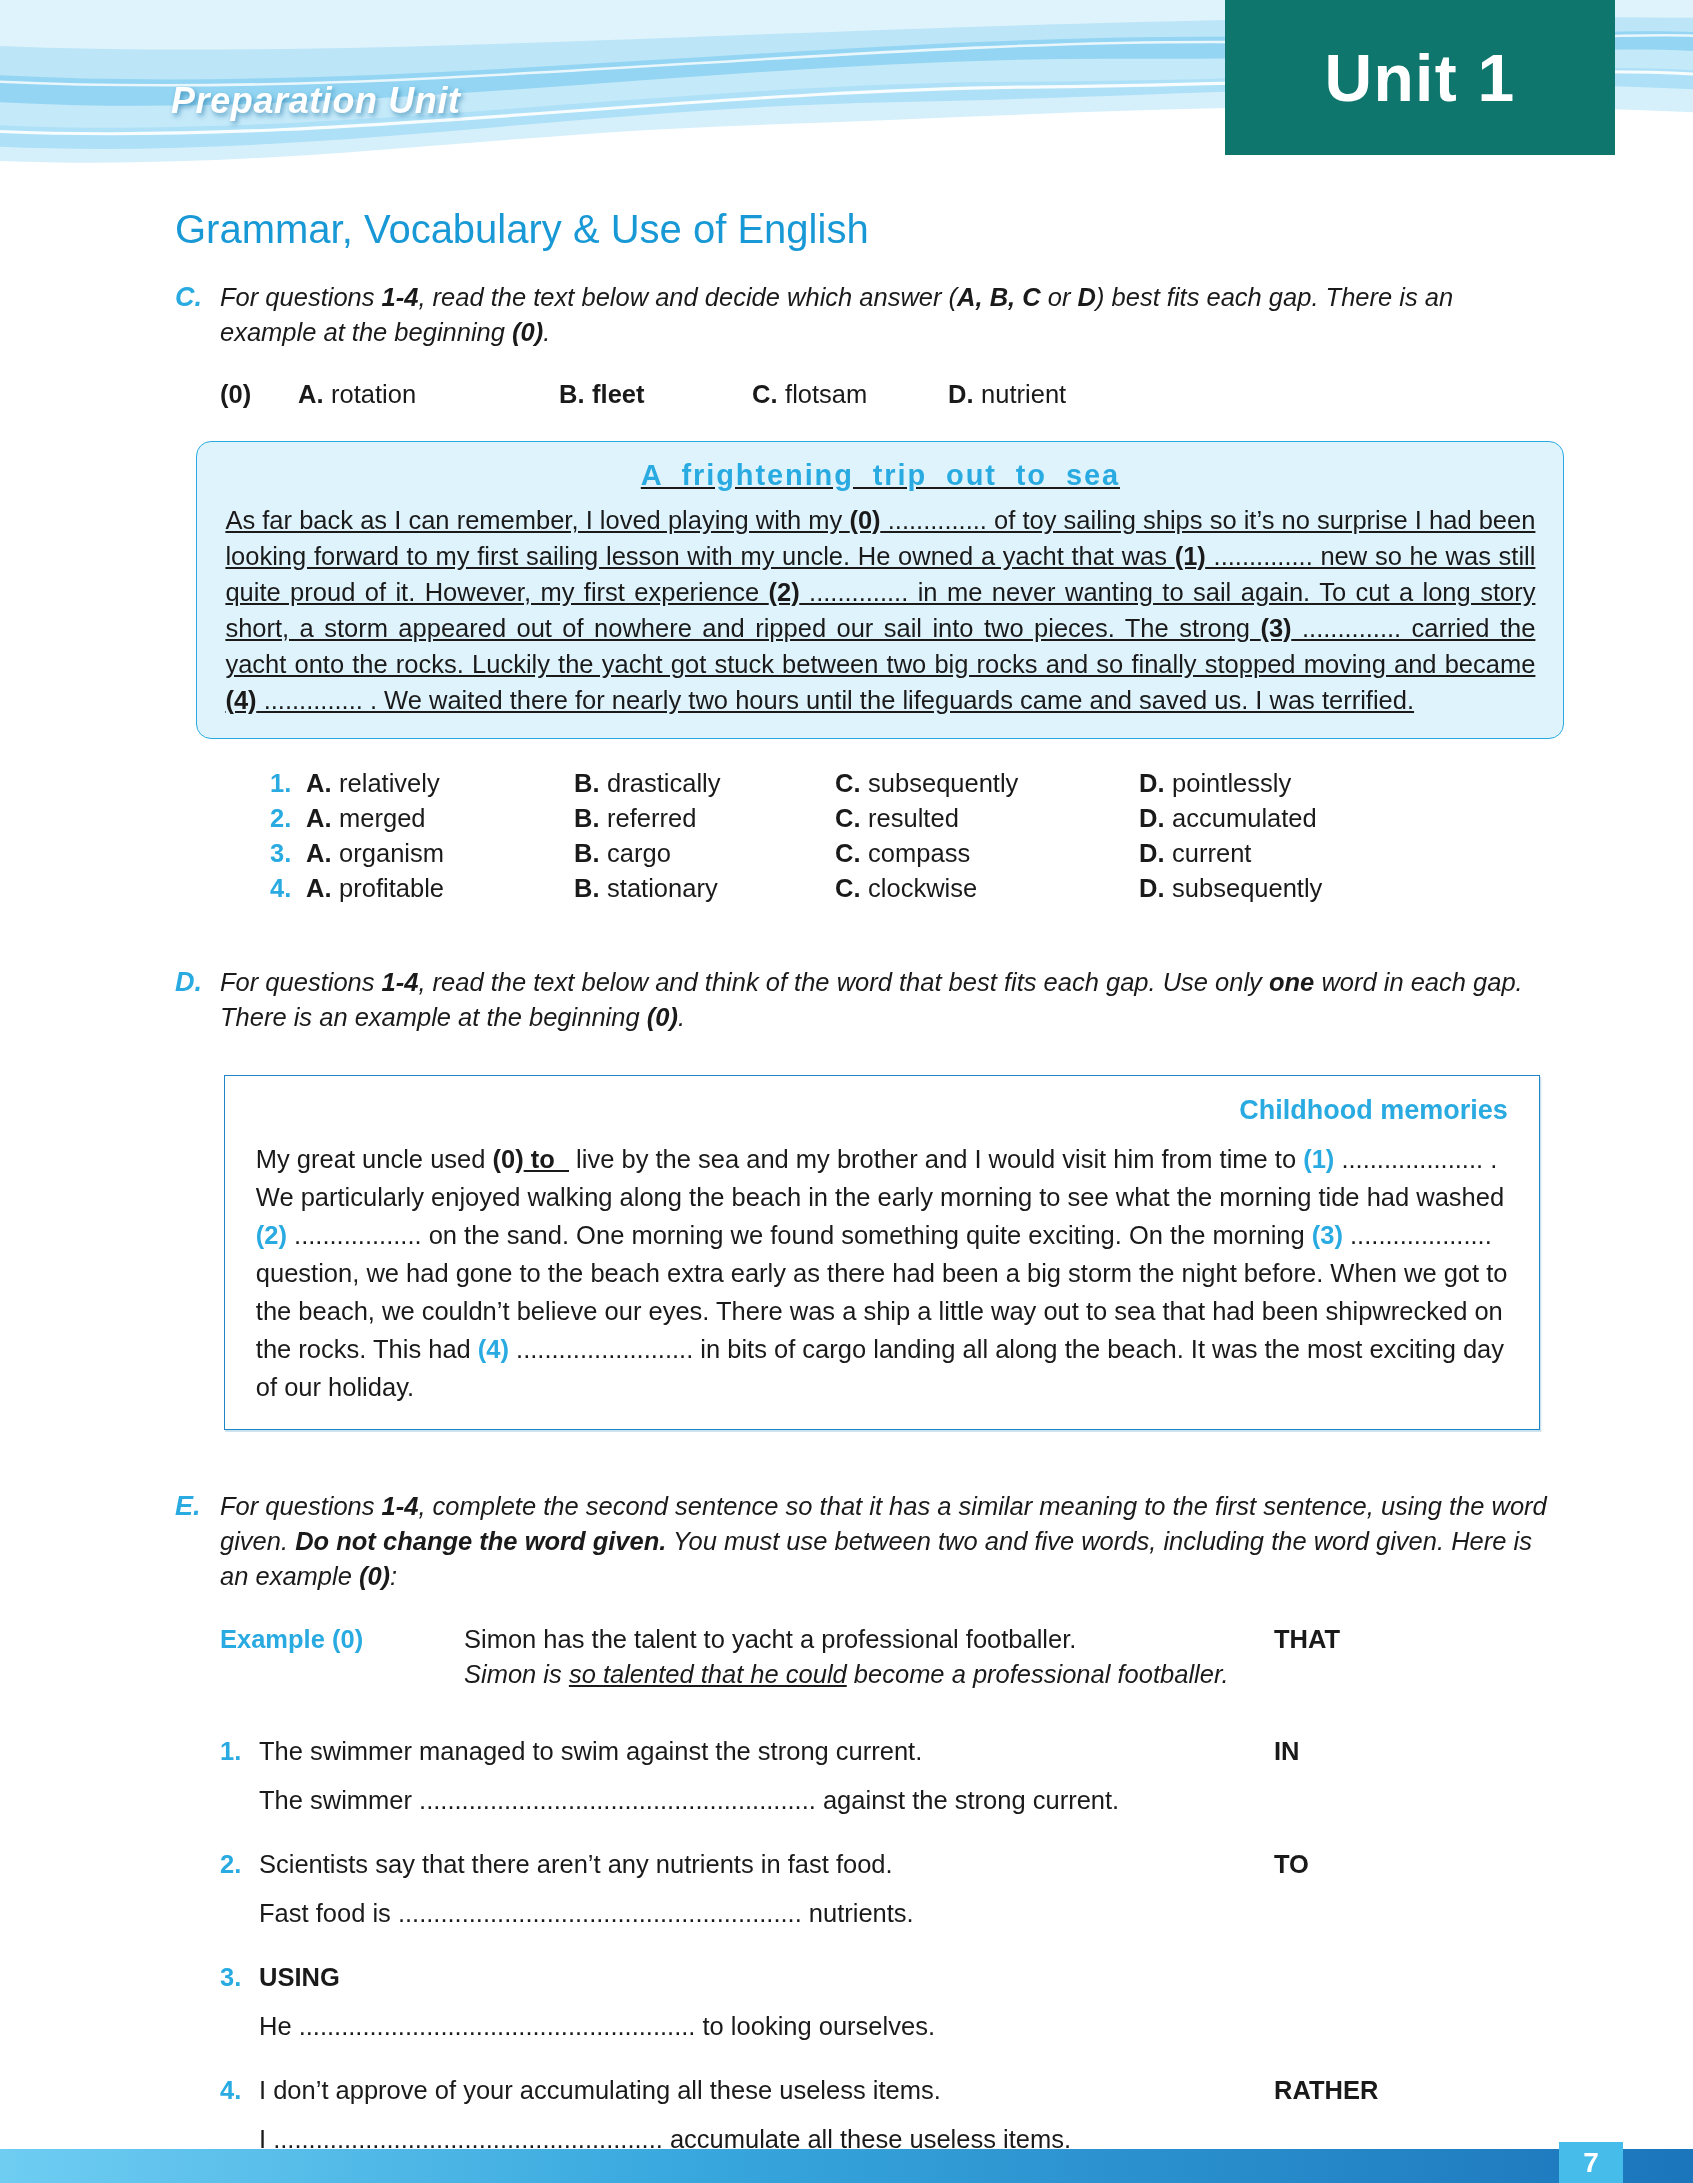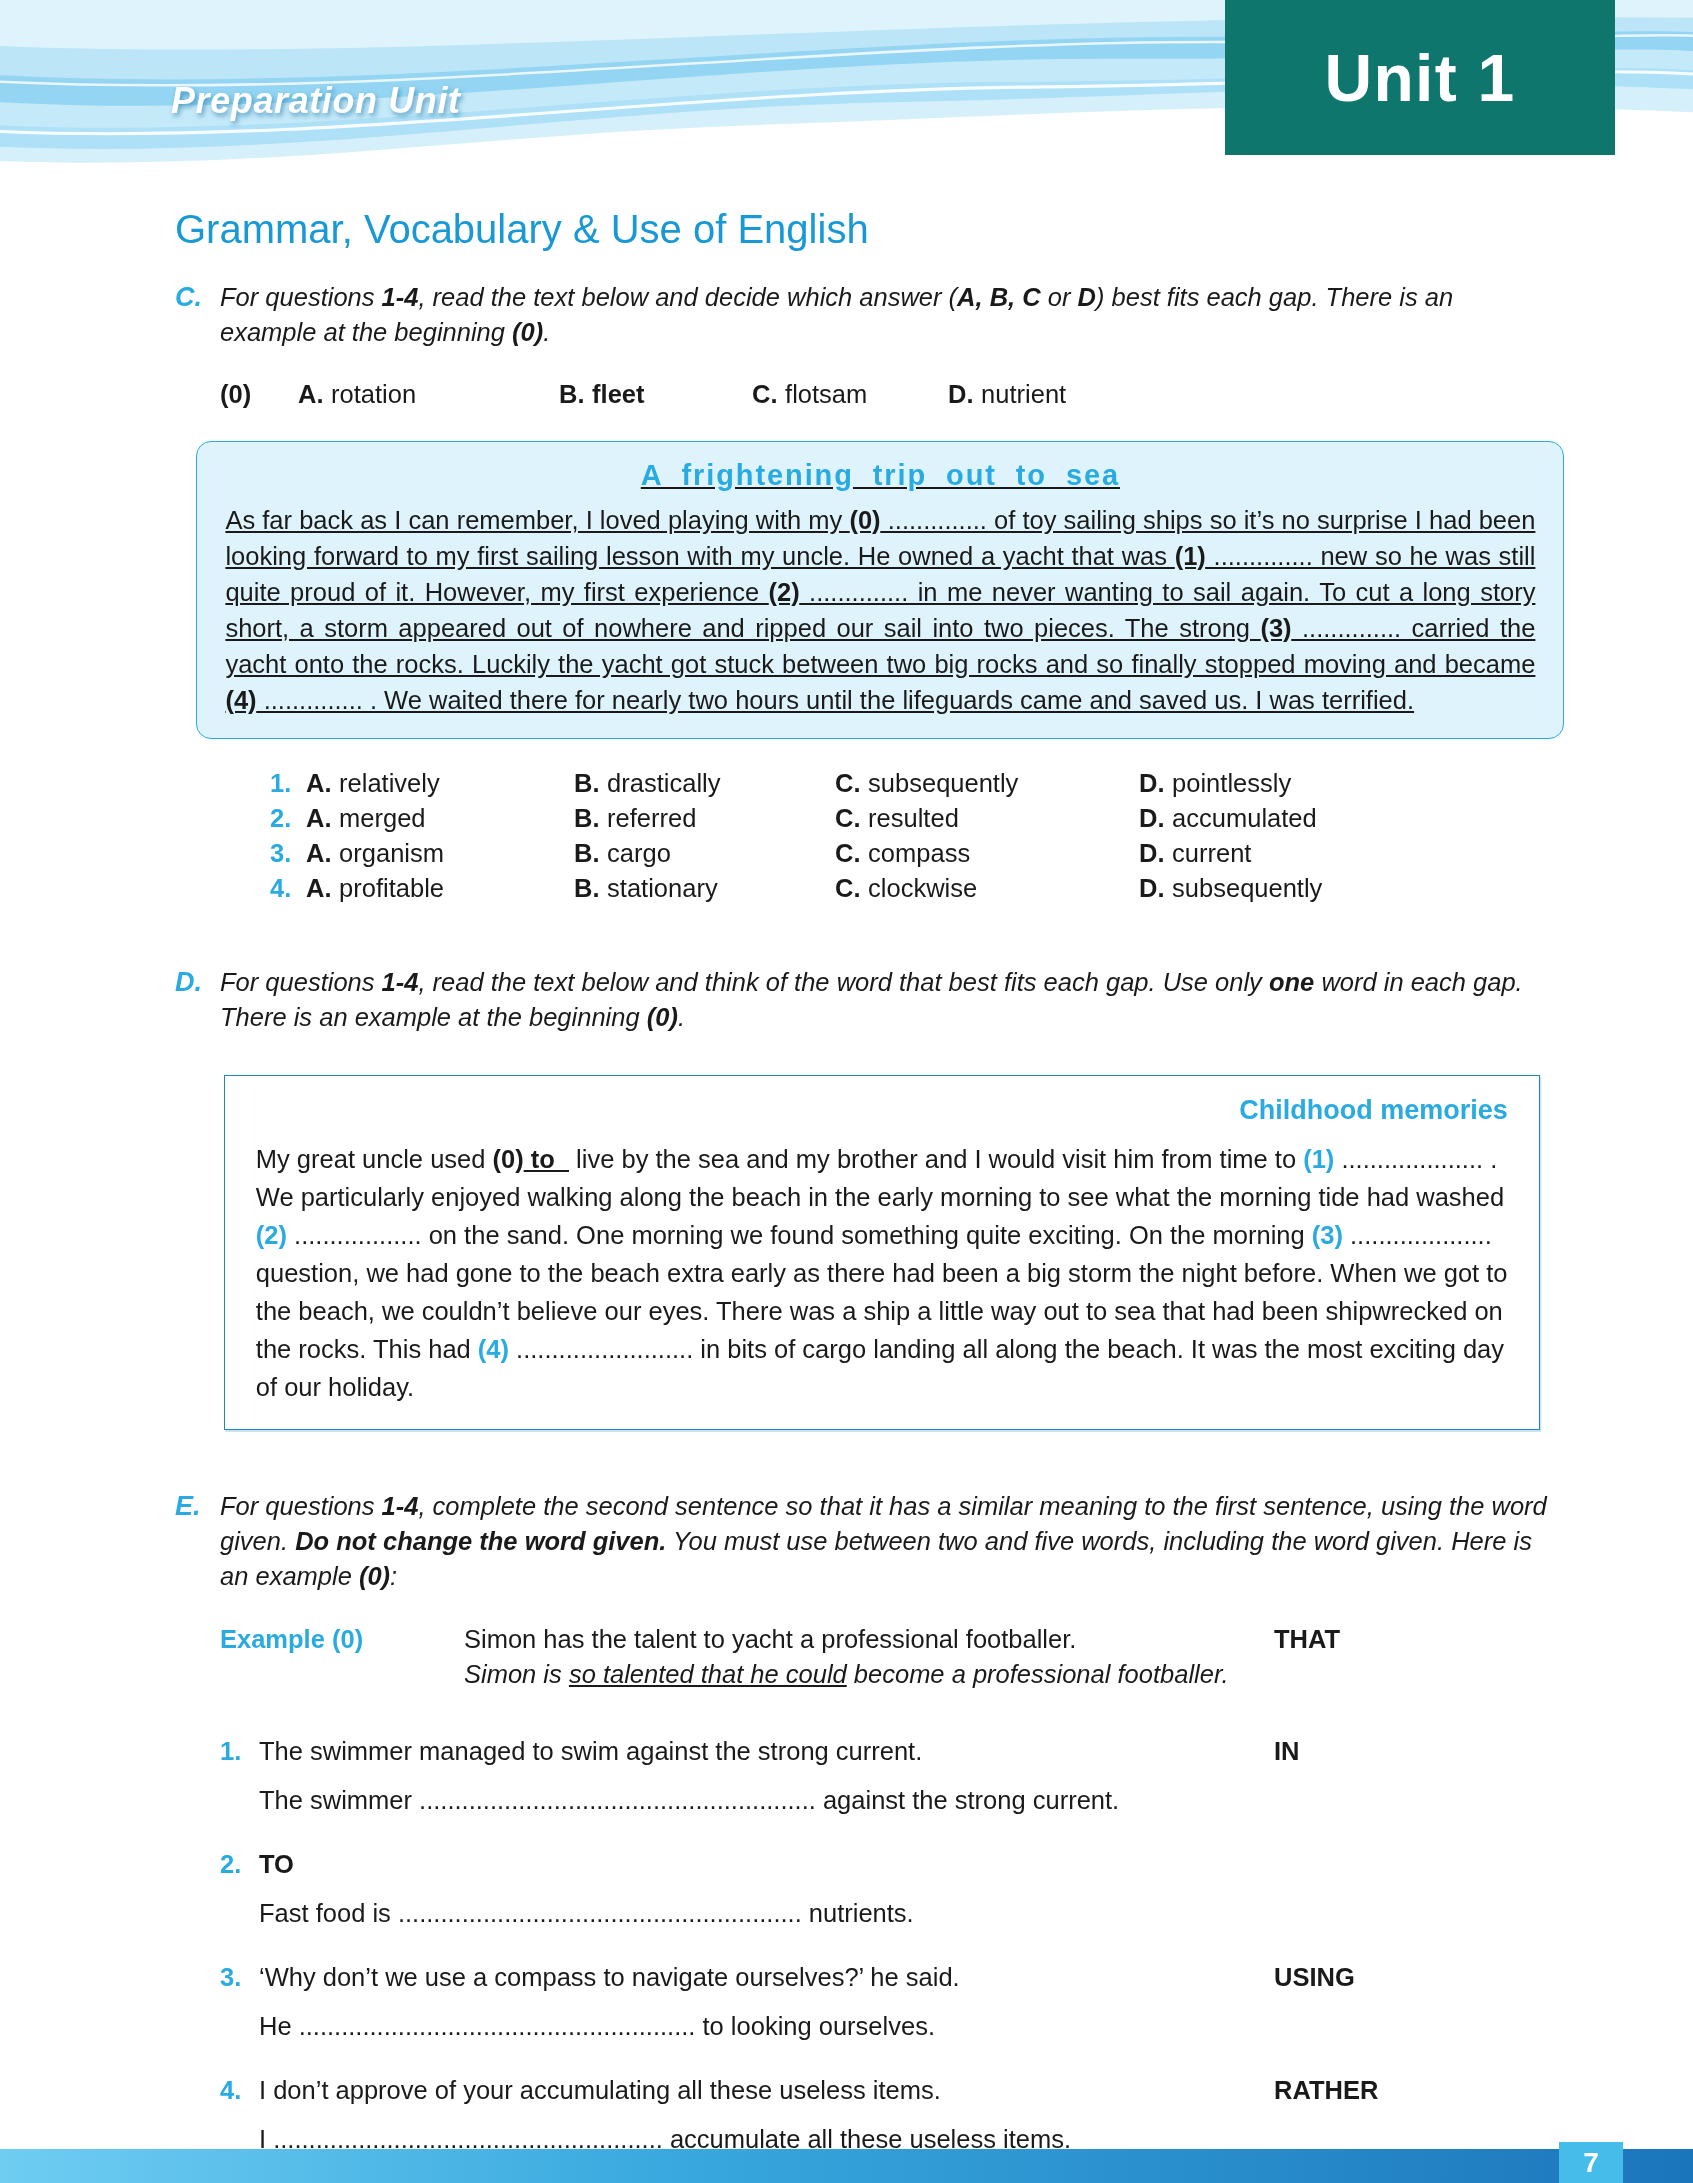--- a/index.html
+++ b/index.html
@@ -171,26 +171,26 @@
 
         <div class="e-items">
           <div class="e-item">
             <span class="e-num">1.</span>
             <span class="e-sentence">The swimmer managed to swim against the strong current.</span>
             <span class="e-keyword">IN</span>
             <span class="e-gap">The swimmer ........................................................ against the strong current.</span>
           </div>
           <div class="e-item">
             <span class="e-num">2.</span>
+            <span class="e-sentence">Scientists say that there aren’t any nutrients in fast food.</span>
             <span class="e-keyword">TO</span>
             <span class="e-gap">Fast food is ......................................................... nutrients.</span>
           </div>
           <div class="e-item">
             <span class="e-num">3.</span>
-            <span class="e-sentence">‘Why don’t we use a compass to navigate ourselves?’ he said.</span>
             <span class="e-keyword">USING</span>
             <span class="e-gap">He ........................................................ to looking ourselves.</span>
           </div>
           <div class="e-item">
             <span class="e-num">4.</span>
             <span class="e-sentence">I don’t approve of your accumulating all these useless items.</span>
             <span class="e-keyword">RATHER</span>
             <span class="e-gap">I ....................................................... accumulate all these useless items.</span>
           </div>
         </div>

